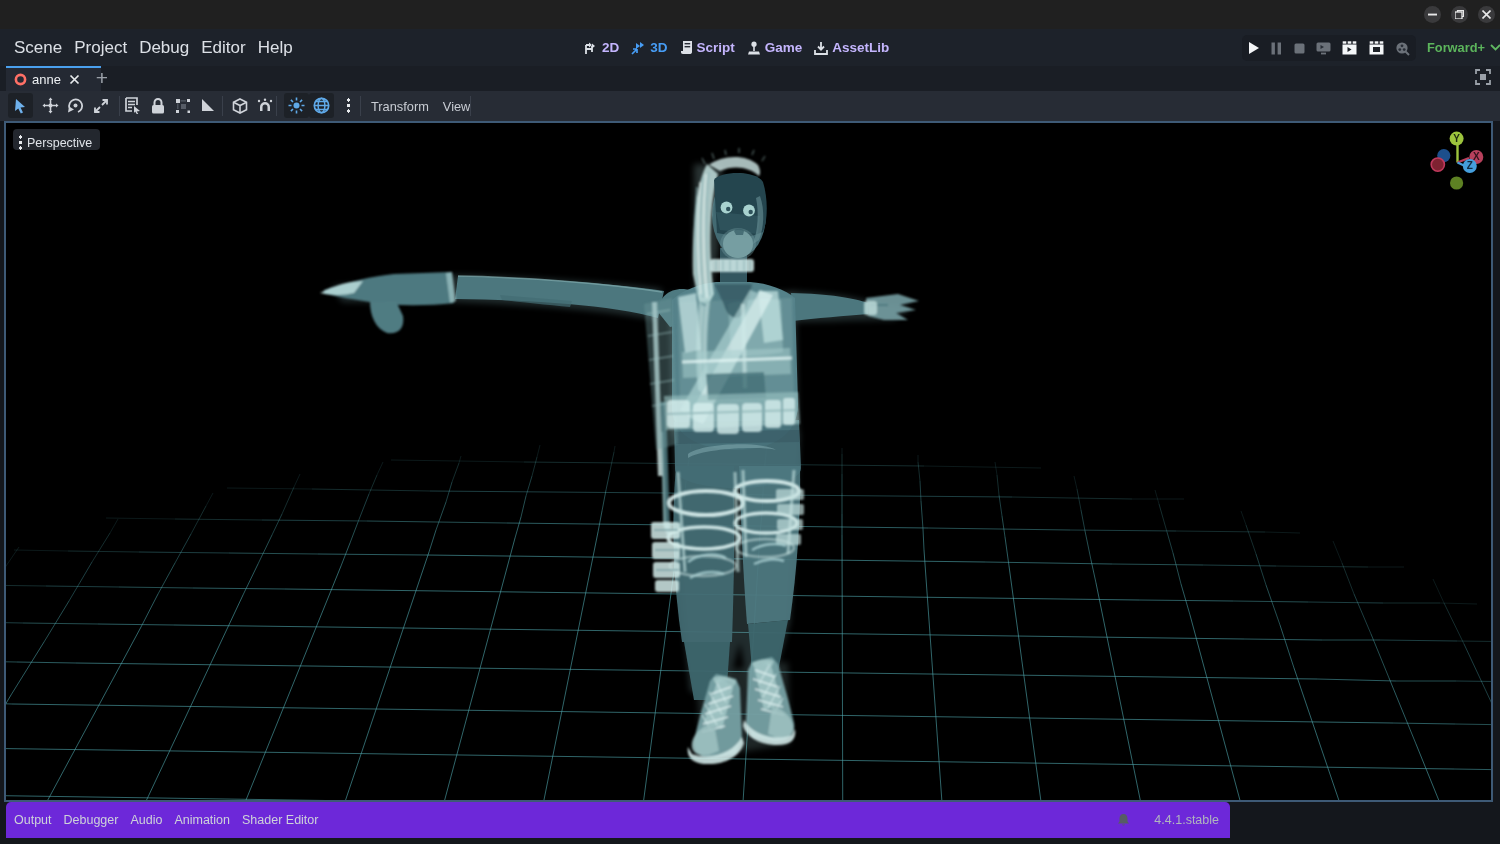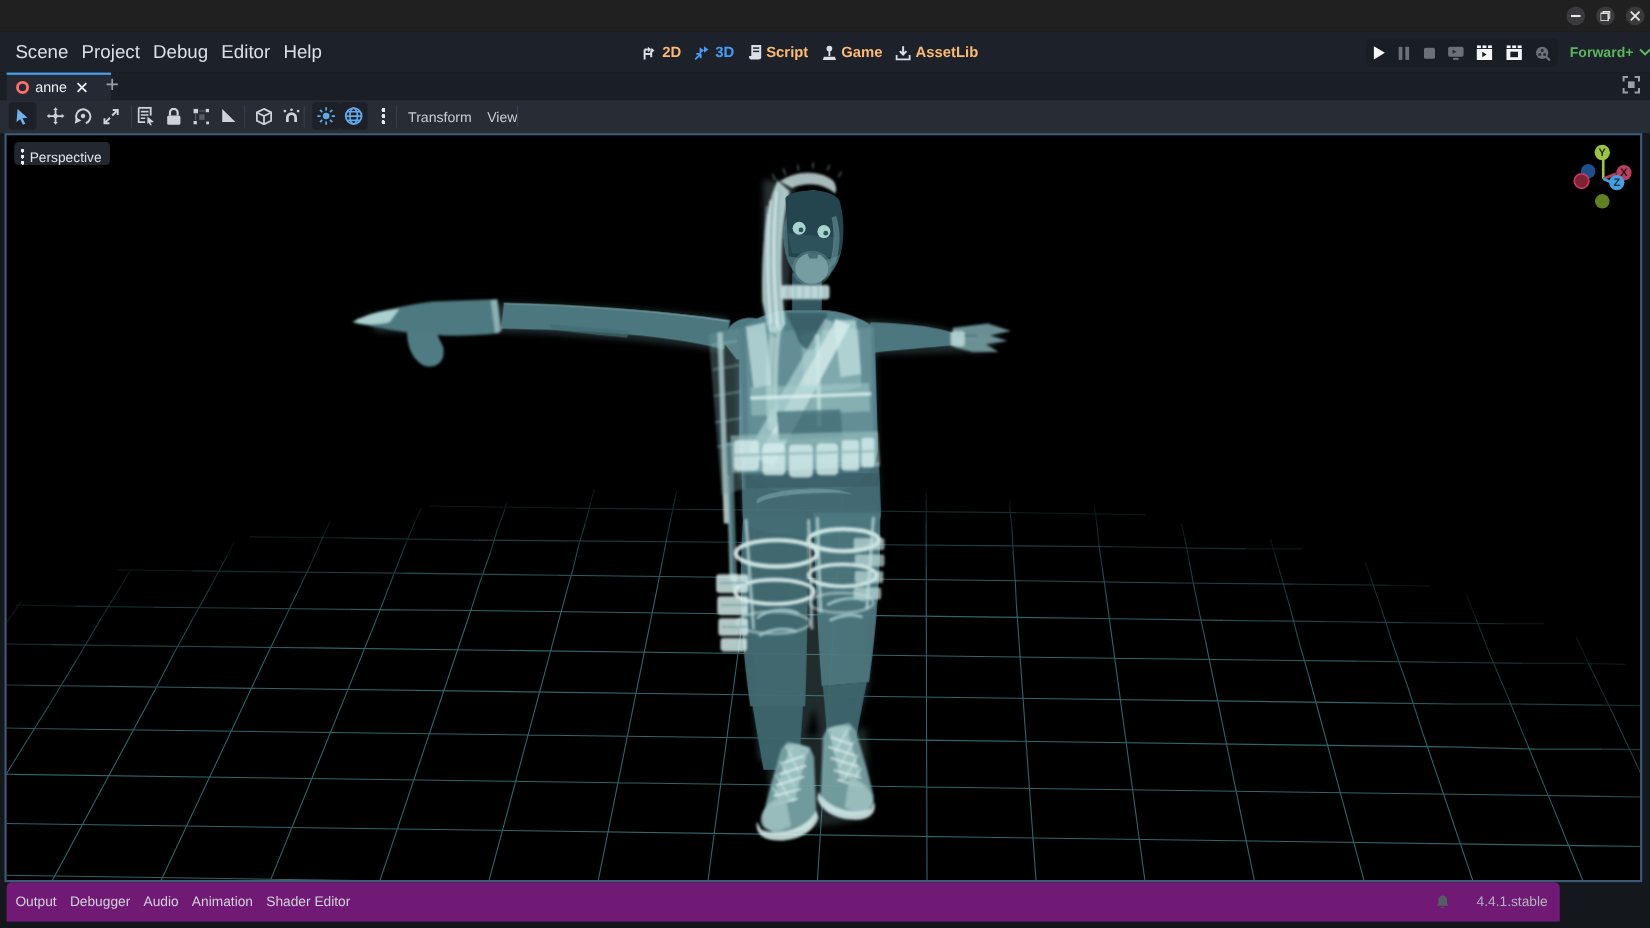--- a/index.html
+++ b/index.html
@@ -4,39 +4,39 @@
 <style>
 html,body{margin:0;padding:0;background:#14171c;}
 body{width:1500px;height:844px;position:relative;overflow:hidden;font-family:"Liberation Sans",sans-serif;-webkit-font-smoothing:antialiased;}
 .titlebar{position:absolute;left:0;top:0;width:1500px;height:29px;background:#202020;}
 .title-text{position:absolute;left:0;right:0;top:8px;text-align:center;color:#fff;font-size:11.7px;font-weight:bold;letter-spacing:0px;}
 .winbtn{position:absolute;top:6px;width:17px;height:17px;border-radius:50%;background:#3a3a3c;color:#e8e8e8;text-align:center;}
 .winbtn svg{display:block;margin:4px auto 0;}
 .menubar{position:absolute;left:0;top:29px;width:1500px;height:37px;background:#1d222a;}
 .menu-l{position:absolute;top:0;height:37px;display:flex;align-items:center;color:#dce0e6;font-size:17px;}
 .menu-l span{padding:0 6px;}
-.ed-btn{display:flex;align-items:center;gap:4px;color:#fdba74;font-size:13.5px;font-weight:bold;padding:0 6px;}
+.ed-btn{display:flex;align-items:center;gap:4px;color:#c4b5fd;font-size:13.5px;font-weight:bold;padding:0 6px;}
 .ed-btn svg{display:block;}
 .blue{color:#479df5;}
 .playgroup{position:absolute;top:6px;left:1242px;width:174px;height:26px;background:#191d24;border-radius:5px;display:flex;align-items:center;justify-content:space-around;}
 .fwd{position:absolute;top:0;left:1427px;height:37px;display:flex;align-items:center;color:#5cb55c;font-size:12.8px;font-weight:bold;gap:5px;}
 .tabbar{position:absolute;left:0;top:66px;width:1500px;height:25px;background:#1a1e25;}
 .tab{position:absolute;left:6px;top:0;width:95px;height:25px;background:#242933;border-top:2px solid #4aa0ee;box-sizing:border-box;display:flex;align-items:center;padding-left:8px;gap:5px;}
 .tab .nm{color:#eef1f4;font-size:13px;}
 .plus{position:absolute;left:90px;top:0px;width:24px;height:25px;color:#9aa0a8;font-size:21px;text-align:center;line-height:24px;}
 .expand{position:absolute;right:8px;top:2px;}
 .toolbar{position:absolute;left:0;top:91px;width:1500px;height:30px;background:#272c35;}
 .tool{position:absolute;top:2px;width:25px;height:25px;display:flex;align-items:center;justify-content:center;}
 .tool.pressed{background:#1d2127;border-radius:3px;}
 .tsep{position:absolute;top:5px;width:1px;height:20px;background:#3a404b;}
 .tmenu{position:absolute;top:0;height:30px;display:flex;align-items:center;color:#c9cdd4;font-size:12.8px;}
 .viewport{position:absolute;left:4px;top:121px;width:1489px;height:681px;background:#000;border:2px solid #3e5a76;box-sizing:border-box;overflow:hidden;}
 .persp{position:absolute;left:7px;top:6px;height:21px;background:#23272e;border-radius:4px;color:#dfe3e8;font-size:12.5px;display:flex;align-items:flex-end;padding:0 8px 0 6px;gap:5px;}
 .dots3{display:inline-block;width:3px;height:15px;background:radial-gradient(circle 1.8px at 1.5px 2px,#e8ebee 97%,transparent),radial-gradient(circle 1.8px at 1.5px 7.5px,#e8ebee 97%,transparent),radial-gradient(circle 1.8px at 1.5px 13px,#e8ebee 97%,transparent);}
-.bottombar{position:absolute;left:6px;top:802px;width:1412px;height:36px;background:#701a75;border-radius:5px 5px 0 0;text-align:right;}
+.bottombar{position:absolute;left:6px;top:802px;width:1224px;height:36px;background:#6d28d9;border-radius:5px 5px 0 0;text-align:right;}
 .bmenu{position:absolute;top:0;height:36px;display:flex;align-items:center;color:#ced2d9;font-size:12.5px;}
 .bver{position:absolute;right:11px;top:0;height:36px;display:flex;align-items:center;color:#b0b6be;font-size:12.5px;gap:24px;}
 .bottomstrip{position:absolute;left:0;top:838px;width:1500px;height:6px;background:#14171c;}
 </style>
 </head>
 <body>
 <div class="titlebar">
   <div class="winbtn" style="left:1424px;">
       <svg width="9" height="9" viewBox="0 0 9 9">
         <rect x="0" y="3.6" width="9" height="1.9" fill="#e8e8e8"></rect>

